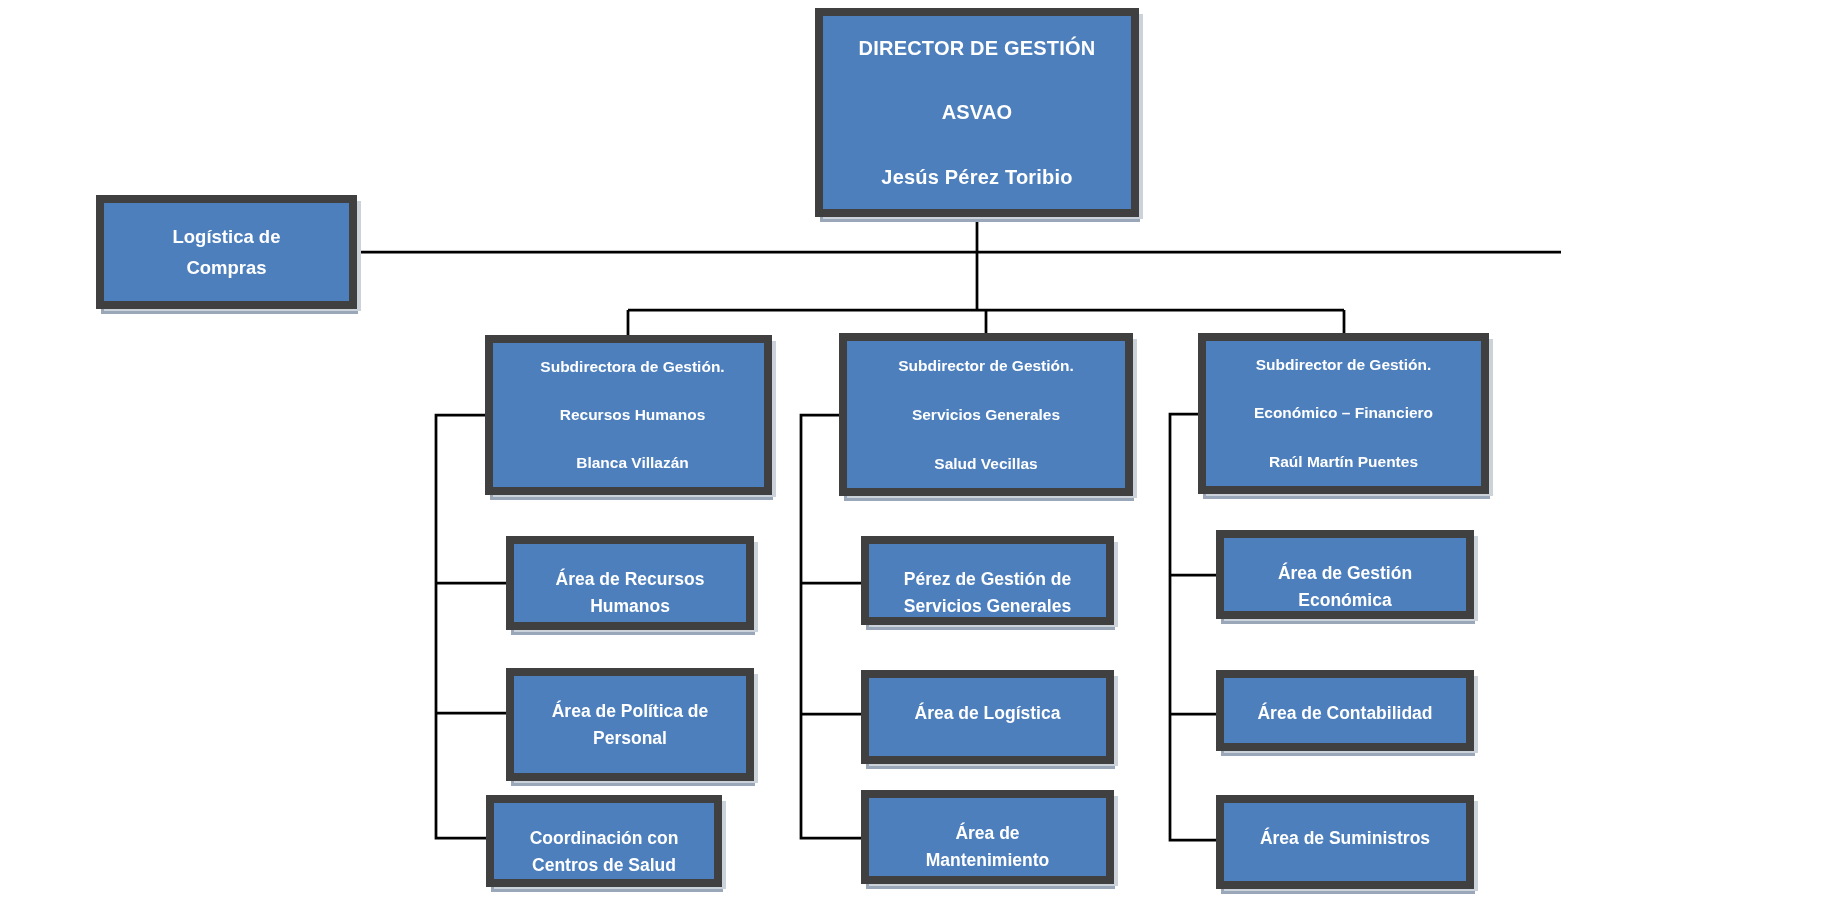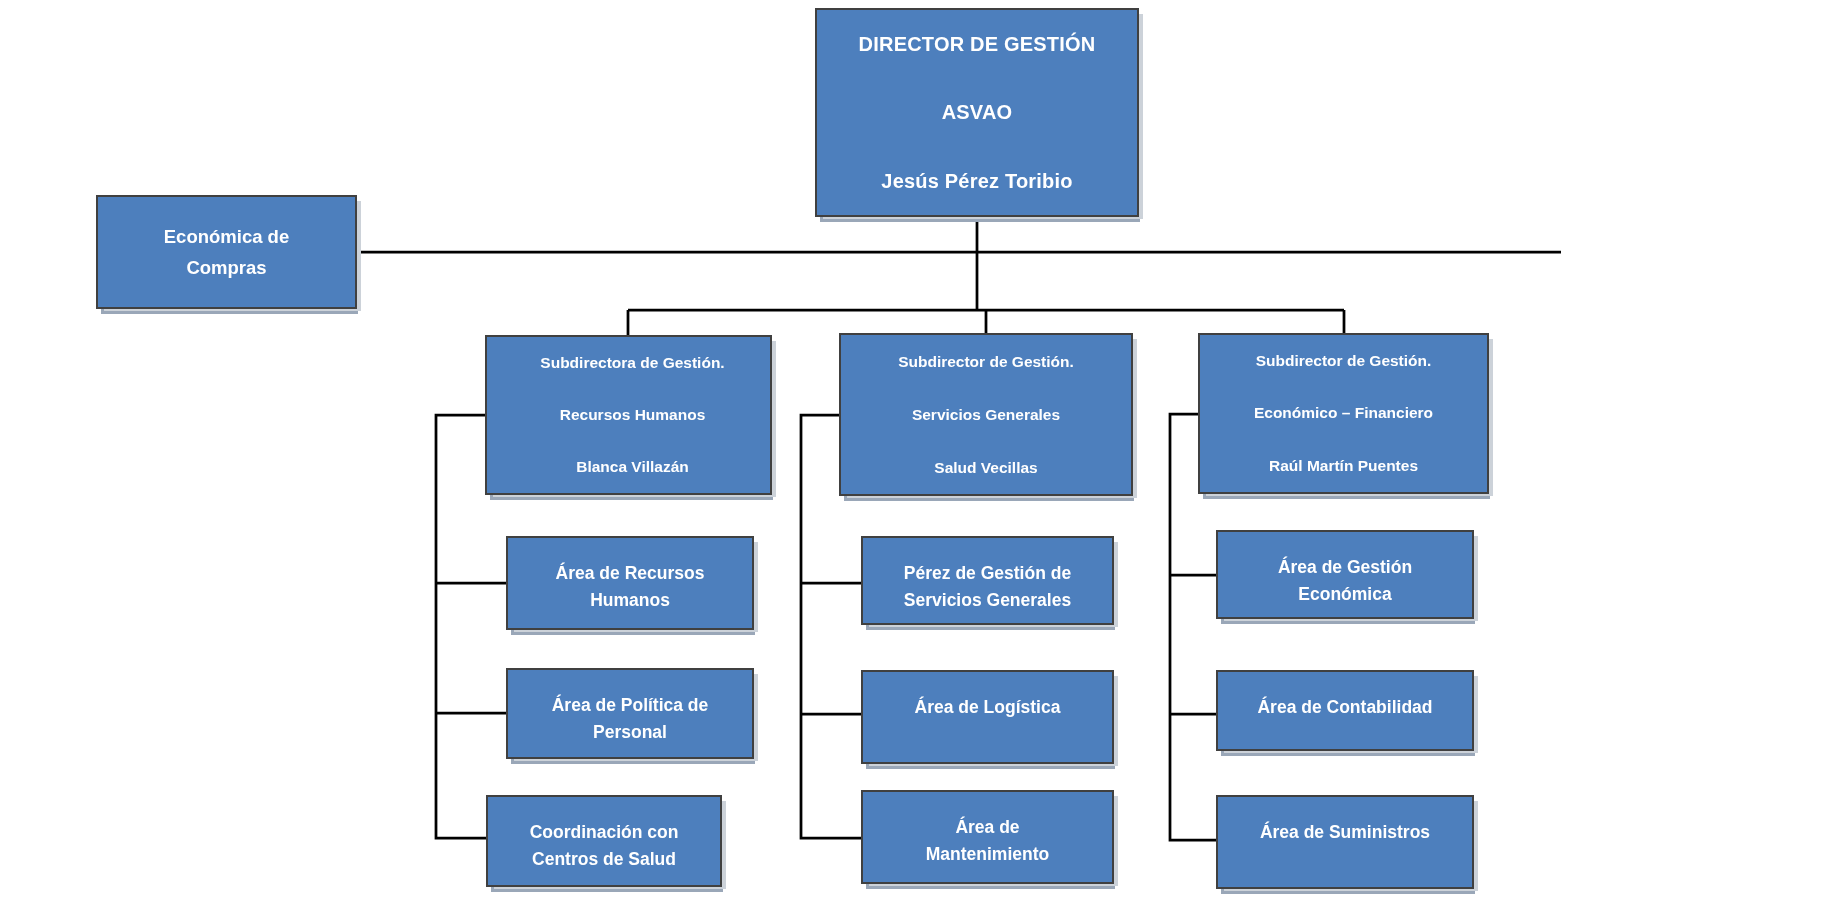--- a/index.html
+++ b/index.html
@@ -13,21 +13,21 @@
   }
   #connectors {
     position: absolute;
     left: 0; top: 0;
     width: 1835px; height: 903px;
   }
   .box {
     position: absolute;
     box-sizing: border-box;
     background: #4d7fbd;
-    border: 2px solid #404040;
+    border: 8px solid #404040;
     box-shadow: 6px 4px 0 -2px #ccd2d9, 3px 7px 0 -2px #9aa7b8;
     color: #ffffff;
     font-weight: bold;
     text-align: center;
     display: flex;
     flex-direction: column;
   }
   .spread { justify-content: space-around; }
   .center { justify-content: center; }
   .top    { justify-content: flex-start; padding-top: 22px; }
@@ -61,21 +61,21 @@
     </g>
   </svg>
 
   <div class="box spread f-director" style="left:815px; top:8px; width:324px; height:209px;">
     <div>DIRECTOR DE GESTIÓN</div>
     <div>ASVAO</div>
     <div>Jesús Pérez Toribio</div>
   </div>
 
   <div class="box center f-side" style="left:96px; top:195px; width:261px; height:114px;">
-    <div>Económica de</div>
+    <div>Logística de</div>
     <div>Compras</div>
   </div>
 
 
   <div class="box spread f-head" style="left:485px; top:335px; width:287px; height:160px;padding-left:8px;">
     <div>Subdirectora de Gestión.</div>
     <div>Recursos Humanos</div>
     <div>Blanca Villazán</div>
   </div>
 
@@ -89,21 +89,21 @@
     <div>Subdirector de Gestión.</div>
     <div>Económico – Financiero</div>
     <div>Raúl Martín Puentes</div>
   </div>
 
   <div class="box top f-child" style="left:506px; top:536px; width:248px; height:94px;">
     <div>Área de Recursos</div>
     <div>Humanos</div>
   </div>
 
-  <div class="box top f-child" style="left:506px; top:668px; width:248px; height:91px;">
+  <div class="box top f-child" style="left:506px; top:668px; width:248px; height:113px;">
     <div>Área de Política de</div>
     <div>Personal</div>
   </div>
 
   <div class="box top f-child" style="left:486px; top:795px; width:236px; height:92px;">
     <div>Coordinación con</div>
     <div>Centros de Salud</div>
   </div>
 
   <div class="box top f-child" style="left:861px; top:536px; width:253px; height:89px;">

